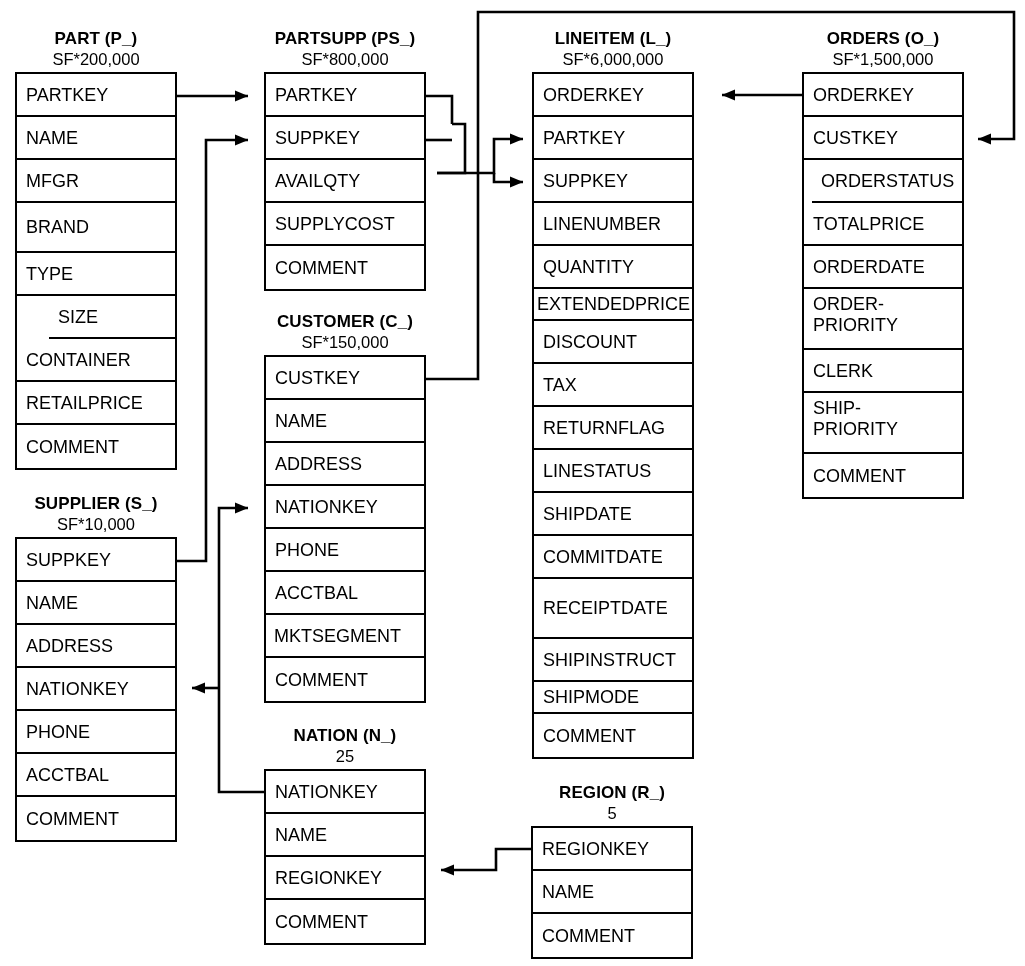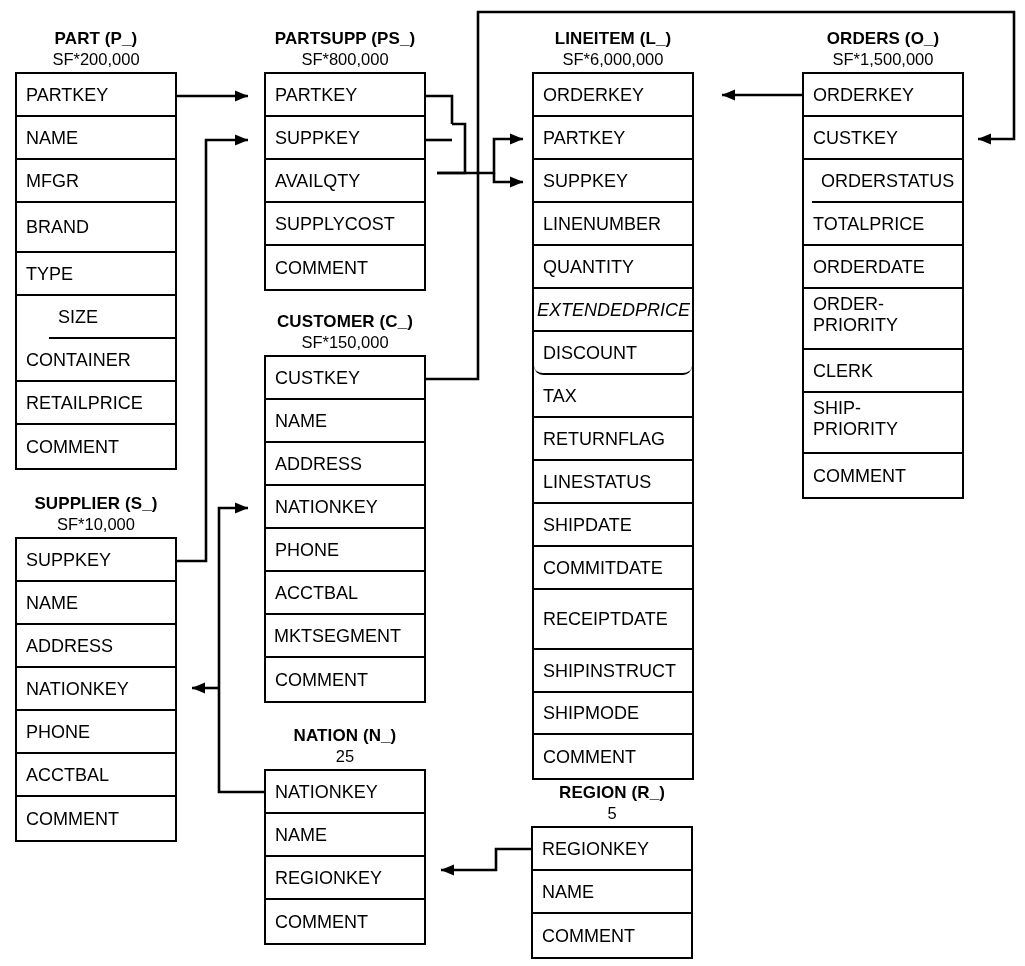--- a/index.html
+++ b/index.html
@@ -139,30 +139,30 @@
 
   <div class="entity" style="left:532px; top:28px; width:162px;">
     <div class="entity-title">LINEITEM (L_)</div>
     <div class="entity-card">SF*6,000,000</div>
     <div class="entity-box" style="margin-top:3px;">
       <div class="field" style="height:43px;">ORDERKEY</div>
       <div class="field" style="height:43px;">PARTKEY</div>
       <div class="field" style="height:43px;">SUPPKEY</div>
       <div class="field" style="height:43px;">LINENUMBER</div>
       <div class="field" style="height:43px;">QUANTITY</div>
-      <div class="field" style="height:43px; padding-left:3px;font-style:italic;">EXTENDEDPRICE</div>
-      <div class="field" style="height:43px;border-radius:9px;">DISCOUNT</div>
+      <div class="field" style="height:32px; padding-left:3px;">EXTENDEDPRICE</div>
+      <div class="field" style="height:43px;">DISCOUNT</div>
       <div class="field" style="height:43px;">TAX</div>
       <div class="field" style="height:43px;">RETURNFLAG</div>
       <div class="field" style="height:43px;">LINESTATUS</div>
       <div class="field" style="height:43px;">SHIPDATE</div>
       <div class="field" style="height:43px;">COMMITDATE</div>
       <div class="field" style="height:60px;">RECEIPTDATE</div>
       <div class="field" style="height:43px;">SHIPINSTRUCT</div>
-      <div class="field" style="height:42px;">SHIPMODE</div>
+      <div class="field" style="height:32px;">SHIPMODE</div>
       <div class="field" style="height:43px;">COMMENT</div>
     </div>
   </div>
 
   <div class="entity" style="left:802px; top:28px; width:162px;">
     <div class="entity-title">ORDERS (O_)</div>
     <div class="entity-card">SF*1,500,000</div>
     <div class="entity-box" style="margin-top:3px;">
       <div class="field" style="height:43px;">ORDERKEY</div>
       <div class="field" style="height:43px;">CUSTKEY</div>

